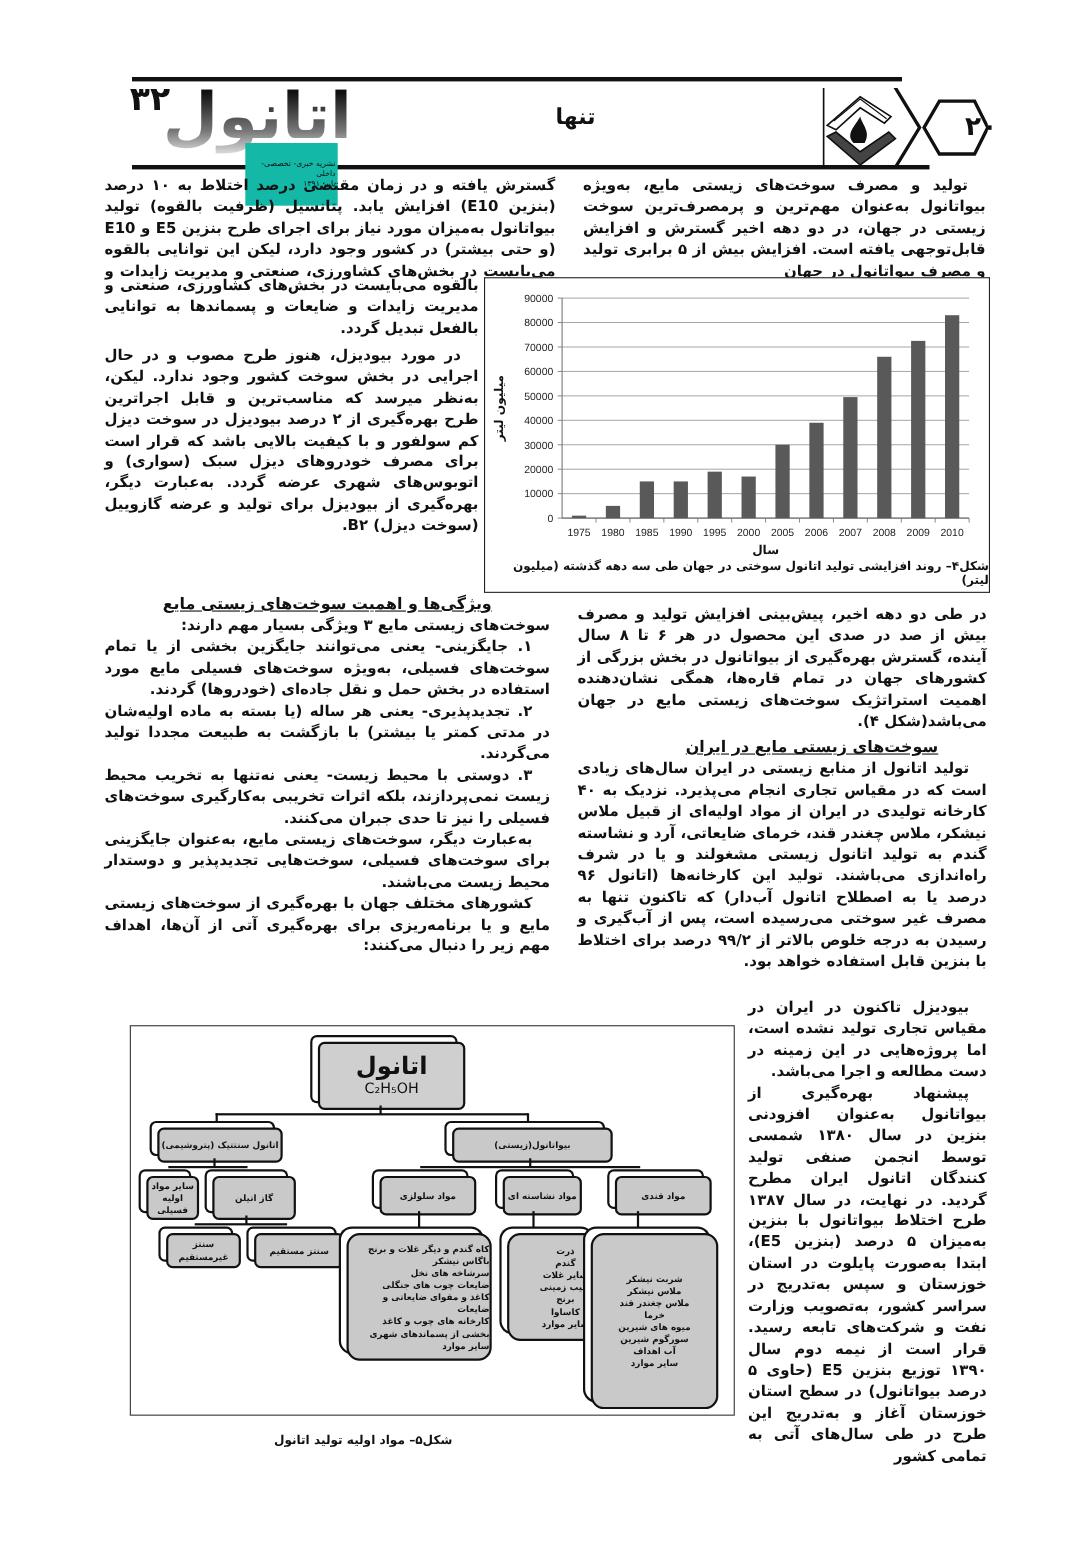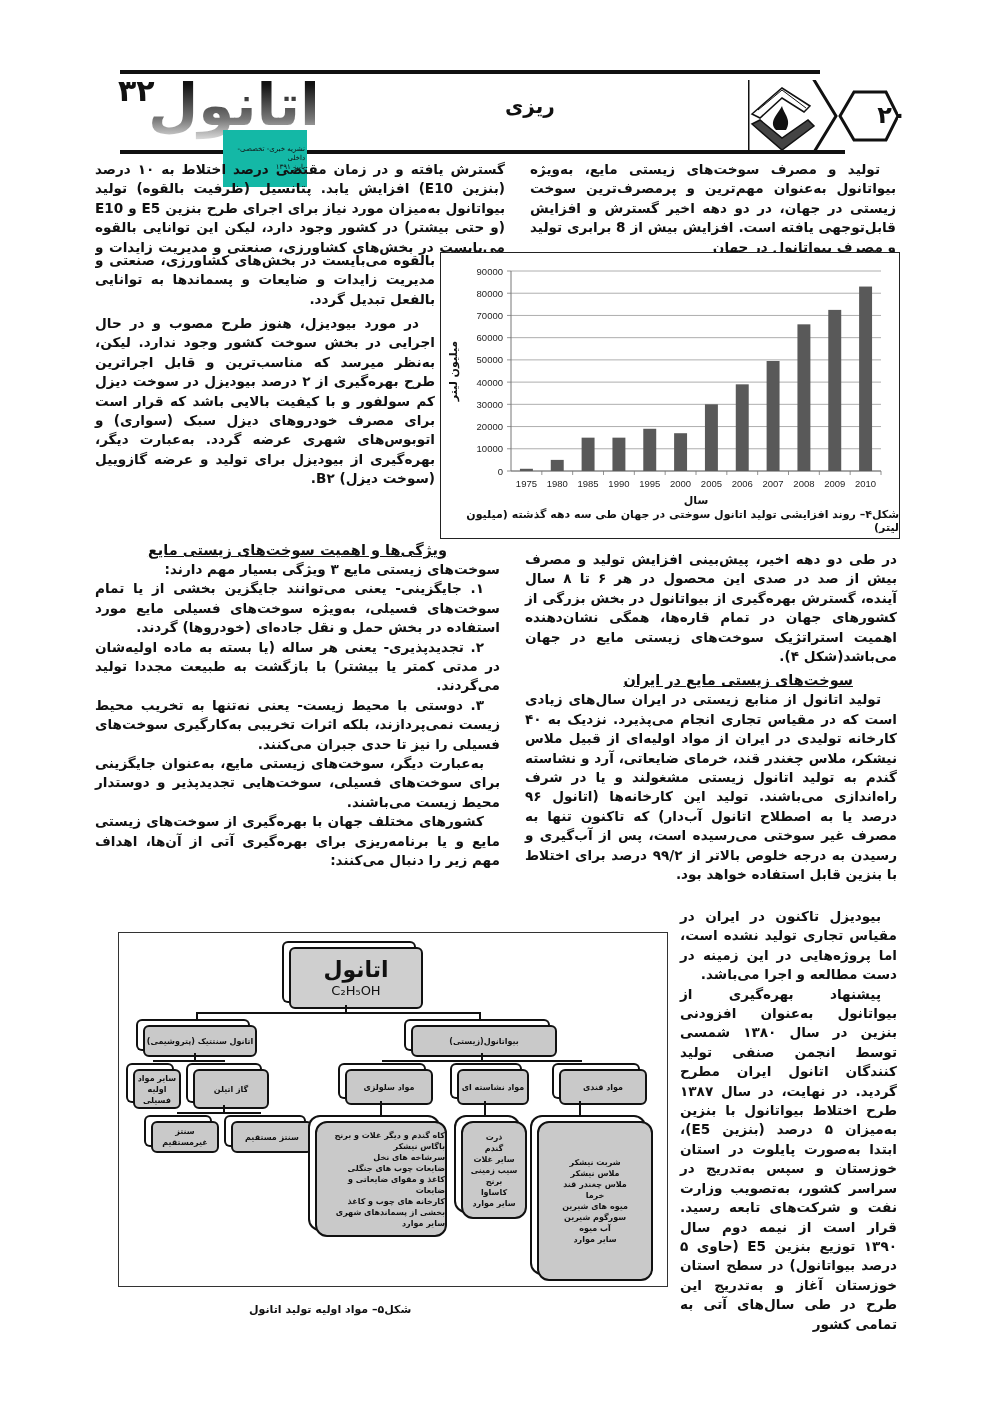--- a/index.html
+++ b/index.html
@@ -38,34 +38,34 @@
 
 <div class="masthead">
   <div class="mast-num">۳۲</div>
   <div class="mast-title">اتانول</div>
   <div class="mast-sub">
     <div>نشریه خبری- تخصصی- داخلی</div>
     <div>پاییز ۱۳۹۱</div>
   </div>
 </div>
 
-<div class="section-title">ریزی</div>
+<div class="section-title">تنها</div>
 
 <svg class="logo" width="150" height="72" viewBox="0 0 150 72">
   <polygon points="0,-10 60,-10 88,36 60,82 0,82" fill="none" stroke="#111" stroke-width="3"></polygon>
   <path d="M4,34 L34,8 L62,26 L56,32 L34,18 L12,38 Z" fill="#fff" stroke="#111" stroke-width="1.5"></path>
   <path d="M10,30 L34,10 L58,28" fill="none" stroke="#111" stroke-width="1"></path>
   <path d="M4,44 L34,70 L66,46 L60,40 L34,58 L12,40 Z" fill="#444" stroke="#111" stroke-width="1.5"></path>
   <path d="M28,50 C20,42 30,34 34,26 C36,34 44,40 38,50 Z" fill="#111"></path>
   <polygon points="92,36 106,12 138,12 150,36 138,60 106,60" fill="none" stroke="#111" stroke-width="3"></polygon>
 </svg>
 <div class="page-num" style="left:862px;top:90px;">۲۰</div>
 
 <div class="col" style="left:530px;top:160px;width:366px;">
-  <p>تولید و مصرف سوخت‌های زیستی مایع، به‌ویژه بیواتانول به‌عنوان مهم‌ترین و پرمصرف‌ترین سوخت زیستی در جهان، در دو دهه اخیر گسترش و افزایش قابل‌توجهی یافته است. افزایش بیش از 8 برابری تولید و مصرف بیواتانول در جهان</p>
+  <p>تولید و مصرف سوخت‌های زیستی مایع، به‌ویژه بیواتانول به‌عنوان مهم‌ترین و پرمصرف‌ترین سوخت زیستی در جهان، در دو دهه اخیر گسترش و افزایش قابل‌توجهی یافته است. افزایش بیش از ۵ برابری تولید و مصرف بیواتانول در جهان</p>
 </div>
 
 <div class="col" style="left:95px;top:160px;width:410px;height:95px;overflow:hidden;">
   <p class="noind">گسترش یافته و در زمان مقتضی درصد اختلاط به ۱۰ درصد (بنزین E10) افزایش یابد. پتانسیل (ظرفیت بالقوه) تولید بیواتانول به‌میزان مورد نیاز برای اجرای طرح بنزین E5 و E10 (و حتی بیشتر) در کشور وجود دارد، لیکن این توانایی بالقوه می‌بایست در بخش‌های کشاورزی، صنعتی و مدیریت زایدات و ضایعات و پسماندها به توانایی بالفعل تبدیل گردد.</p>
 </div>
 <div class="col" style="left:95px;top:314px;width:340px;">
   <p>در مورد بیودیزل، هنوز طرح مصوب و در حال اجرایی در بخش سوخت کشور وجود ندارد. لیکن، به‌نظر میرسد که مناسب‌ترین و قابل اجراترین طرح بهره‌گیری از ۲ درصد بیودیزل در سوخت دیزل کم سولفور و با کیفیت بالایی باشد که قرار است برای مصرف خودروهای دیزل سبک (سواری) و اتوبوس‌های شهری عرضه گردد. به‌عبارت دیگر، بهره‌گیری از بیودیزل برای تولید و عرضه گازوییل (سوخت دیزل) B۲.</p>
 </div>
 <div class="col" style="left:95px;top:251px;width:340px;height:60px;overflow:hidden;font-size:13.6px;">
   <p class="noind">بالقوه می‌بایست در بخش‌های کشاورزی، صنعتی و مدیریت زایدات و ضایعات و پسماندها به توانایی بالفعل تبدیل گردد.</p>
@@ -205,38 +205,38 @@
         <div>کاه گندم و دیگر غلات و برنج</div>
         <div>باگاس نیشکر</div>
         <div>سرشاخه های نخل</div>
         <div>ضایعات چوب های جنگلی</div>
         <div>کاغذ و مقوای ضایعاتی و ضایعات</div>
         <div>کارخانه های چوب و کاغذ</div>
         <div>بخشی از پسماندهای شهری</div>
         <div>سایر موارد</div>
       </div>
   </div>
-  <div class="node big" style="left:342px;top:188px;width:62px;height:94px;flex-direction:column;">
+  <div class="node big" style="left:342px;top:188px;width:62px;height:94px;flex-direction:column;padding-left:20px;">
     <div id="starch-list">
         <div>ذرت</div>
         <div>گندم</div>
         <div>سایر غلات</div>
         <div>سیب زمینی</div>
         <div>برنج</div>
         <div>کاساوا</div>
         <div>سایر موارد</div>
       </div>
   </div>
   <div class="node big" style="left:418px;top:188px;width:112px;height:156px;flex-direction:column;">
     <div id="sugar-list">
         <div>شربت نیشکر</div>
         <div>ملاس نیشکر</div>
         <div>ملاس چغندر قند</div>
         <div>خرما</div>
         <div>میوه های شیرین</div>
         <div>سورگوم شیرین</div>
-        <div>آب میوه</div>
+        <div>آب اهداف</div>
         <div>سایر موارد</div>
       </div>
   </div>
 
   <div class="diag-caption">شکل۵– مواد اولیه تولید اتانول</div>
 </div>
 
 </body></html>

